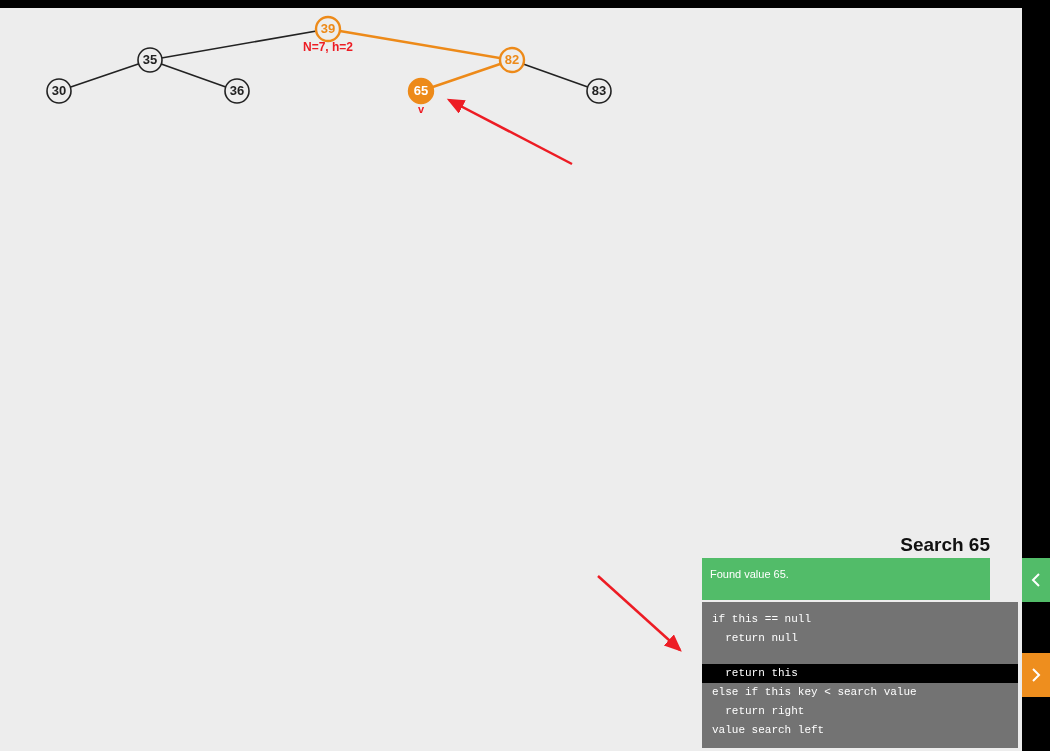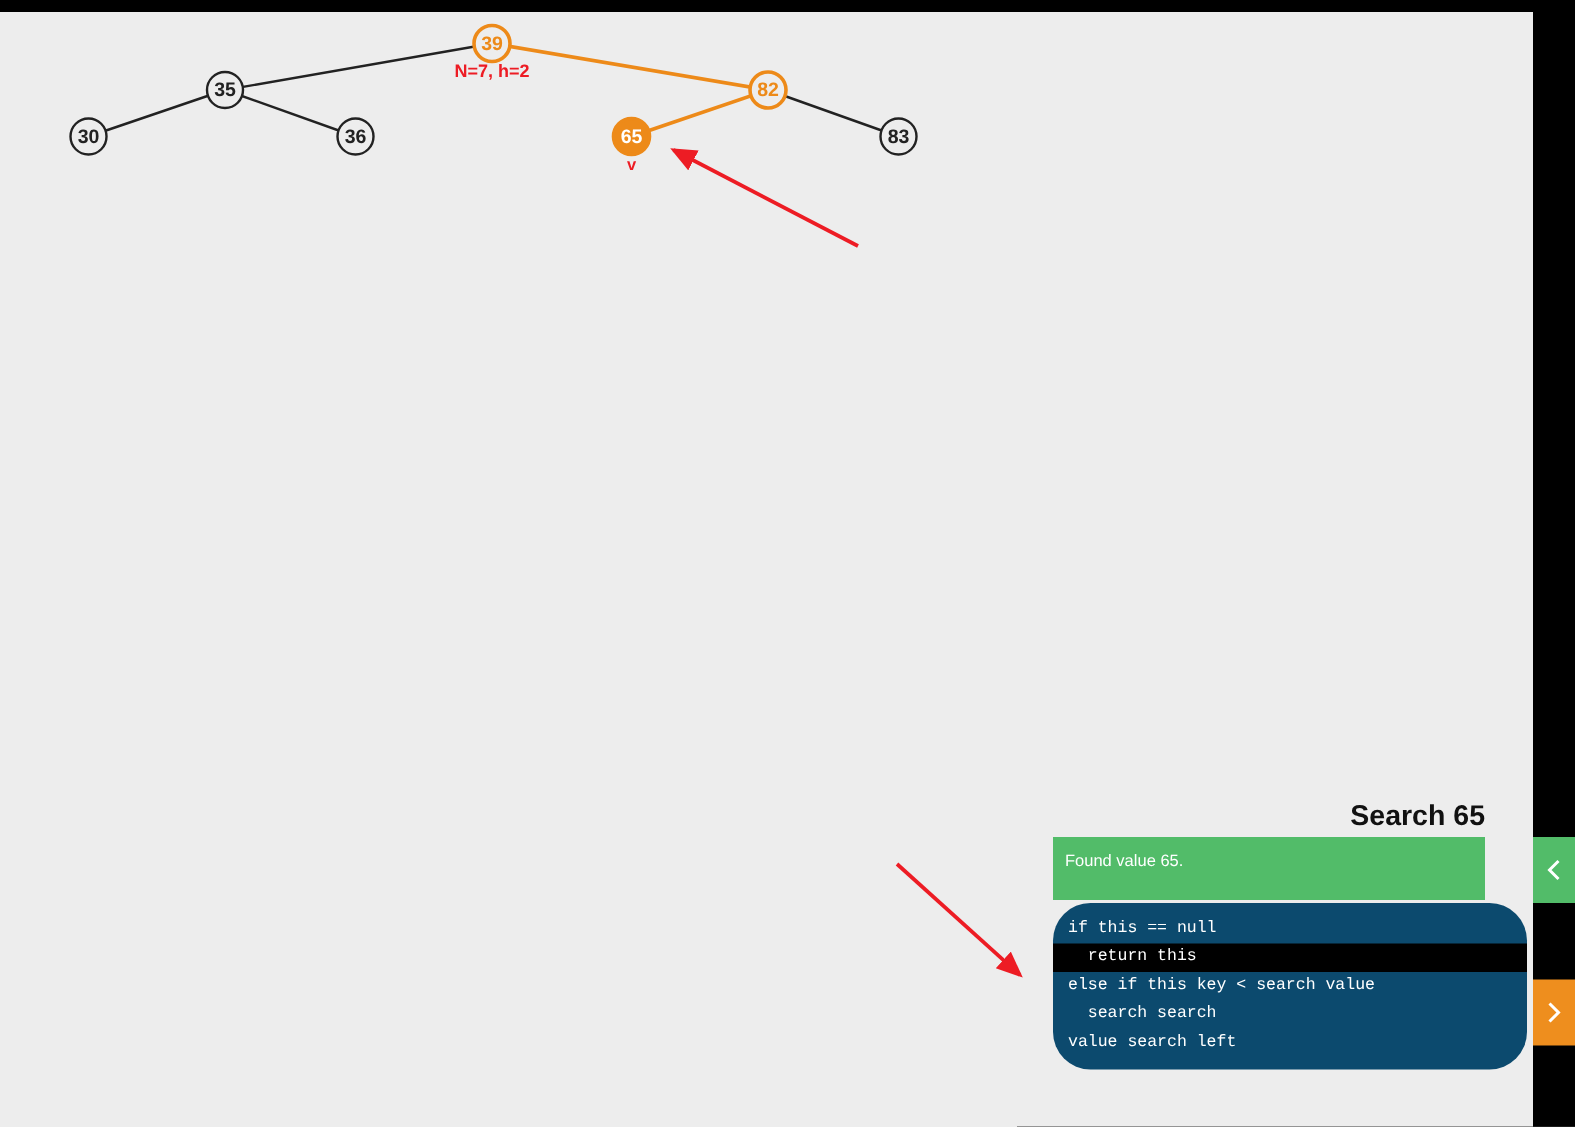--- a/index.html
+++ b/index.html
@@ -3,23 +3,23 @@
 <meta charset="utf-8">
 <style>
   html,body{margin:0;padding:0;width:1050px;height:751px;overflow:hidden;font-family:Arial,Helvetica,sans-serif;background:#000;}
   .stage{position:absolute;left:0;top:0;width:1022px;height:751px;background:#ededed;}
   .header-bar{position:absolute;left:0;top:0;width:1022px;height:8px;background:#000;}
   .right-col{position:absolute;left:1022px;top:0;width:28px;height:751px;background:#000;}
   svg{position:absolute;left:0;top:0;}
   .node-label{font-weight:700;font-size:13px;}
   .search-title{position:absolute;right:32px;top:534px;font-weight:700;font-size:19px;color:#111;}
   .status-box{position:absolute;left:702px;top:558px;width:288px;height:42px;background:#52bc69;color:#fff;font-size:11px;padding:10px 8px;box-sizing:border-box;}
-  .code-box{position:absolute;left:702px;top:602px;width:316px;background:#0c4a6e;color:#fff;font-family:"Courier New",monospace;font-size:11px;line-height:19px;padding:8px 0 8px 0;box-sizing:border-box;border-radius:25px;}
+  .code-box{position:absolute;left:702px;top:602px;width:316px;background:#737373;color:#fff;font-family:"Courier New",monospace;font-size:11px;line-height:19px;padding:8px 0 8px 0;box-sizing:border-box;}
   .code-line{padding:0 10px;white-space:pre;}
-  .code-line.hl{background:#000;color:#fff;}
+  .code-line.hl{background:#000;color:#fff;margin-top:16px;}
   .nav-btn{position:absolute;width:28px;height:44px;display:flex;align-items:center;justify-content:center;cursor:pointer;}
   .nav-btn.prev{left:1022px;top:558px;background:#52bc69;}
   .nav-btn.next{left:1022px;top:653px;background:#ee8e1e;}
   .nav-btn svg{position:static;}
 </style>
 </head>
 <body>
 
 <div class="stage">
   <div class="header-bar"></div>
@@ -72,23 +72,24 @@
     <line x1="572" y1="164" x2="449" y2="100" stroke="#ed1c24" stroke-width="2.5" marker-end="url(#arrHead)"></line>
     <line x1="598" y1="576" x2="680" y2="650" stroke="#ed1c24" stroke-width="2.5" marker-end="url(#arrHead)"></line>
   </svg>
 
   <div class="search-title">Search 65</div>
 
   <div class="status-box">Found value 65.</div>
 
   <div class="code-box" id="code-box">
       <div class="code-line">if this == null</div>
+      <div class="code-line">  return null</div>
       <div class="code-line hl">  return this</div>
       <div class="code-line">else if this key &lt; search value</div>
-      <div class="code-line">  search search</div>
+      <div class="code-line">  return right</div>
       <div class="code-line">value search left</div>
     </div>
 </div>
 
 <div class="right-col"></div>
 
 <div class="nav-btn prev">
   <svg width="10" height="14" viewBox="0 0 10 14">
       <path d="M8 1 L2 7 L8 13" stroke="#fff" stroke-width="2" fill="none"></path>
     </svg>

